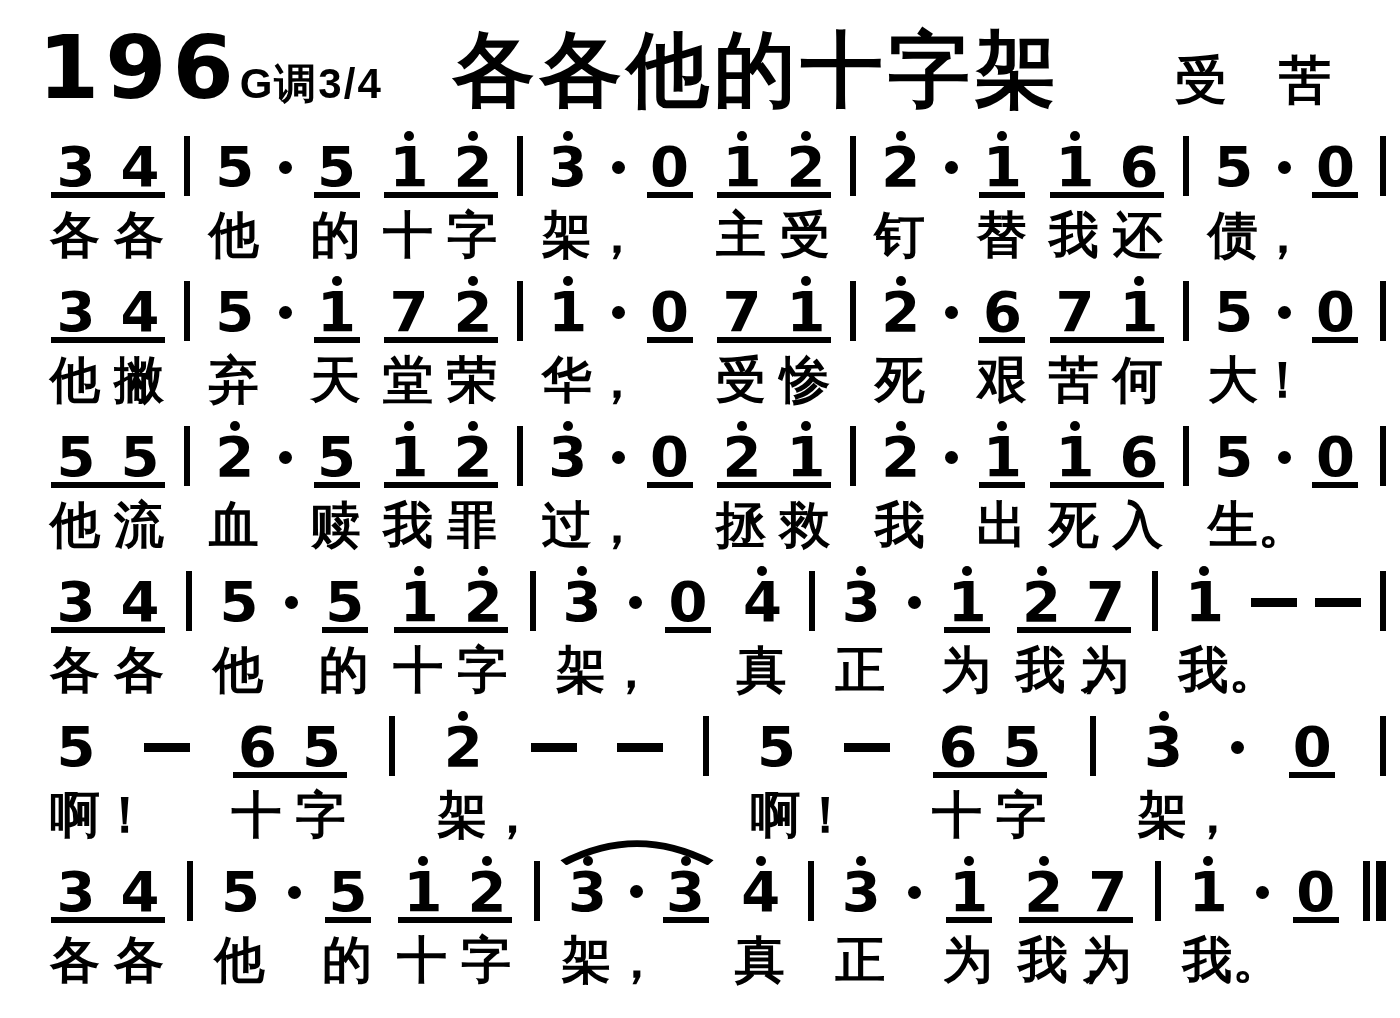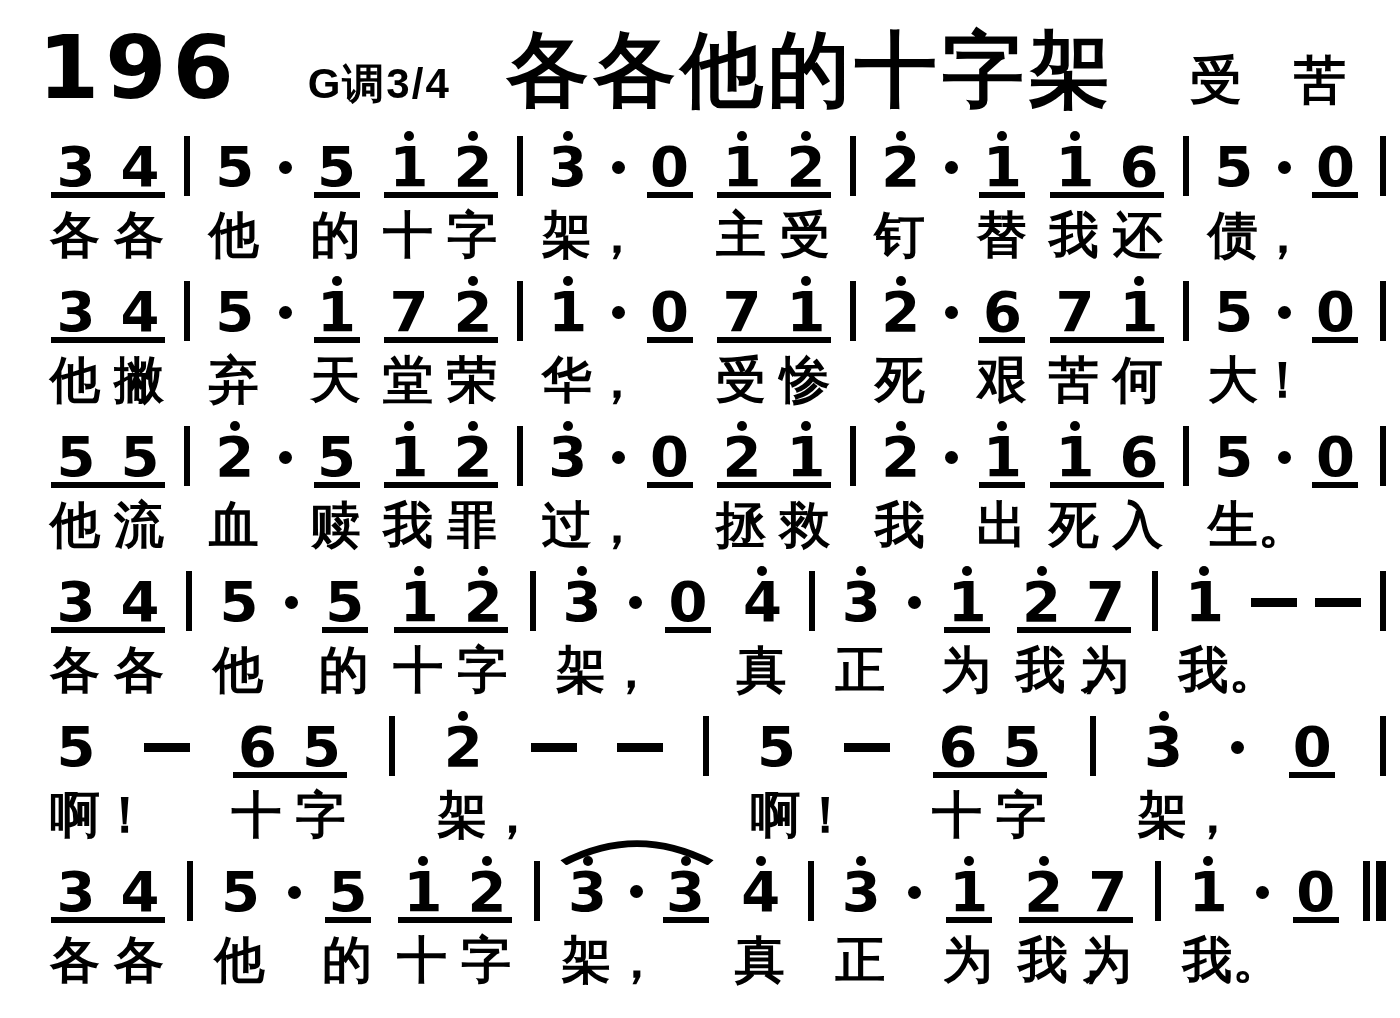--- a/index.html
+++ b/index.html
@@ -2,24 +2,24 @@
 <html><head>
 <meta charset="utf-8">
 <style>
   html,body{margin:0;padding:0;}
   body{
     width:1400px;height:1018px;overflow:hidden;
     background:#ffffff;color:#000000;
     font-family:"Liberation Sans","DejaVu Sans",sans-serif;
   }
   
-  .header{display:flex;align-items:baseline;padding:16px 30px 0 38px;height:118px;box-sizing:border-box;}
+  .header{display:flex;align-items:baseline;padding:16px 45px 0 38px;height:118px;box-sizing:border-box;}
   .hymn-number{font-size:88px;font-weight:bold;letter-spacing:6px;font-family:"DejaVu Sans",sans-serif;}
-  .key-sig{font-size:42px;font-weight:bold;margin-left:68px;letter-spacing:2px;text-align:right;}
-  .title{font-size:82px;font-weight:bold;margin-left:56px;letter-spacing:5px;white-space:nowrap;}
+  .key-sig{font-size:42px;font-weight:bold;letter-spacing:2px;text-align:right;}
+  .title{font-size:82px;font-weight:bold;margin-left:70px;letter-spacing:5px;white-space:nowrap;}
   .category{font-size:52px;font-weight:bold;margin-left:auto;margin-right:24px;white-space:nowrap;}
   
   .score{padding:10px 14px 0 48px;}
   .line{display:flex;justify-content:space-between;align-items:flex-start;height:140px;margin-bottom:5px;}
   .group{display:flex;position:relative;gap:8px;}
   .unit{width:56px;height:140px;position:relative;display:flex;flex-direction:column;align-items:center;flex:0 0 auto;}
   .sepunit{width:26px;}
   .hz{height:16px;display:flex;align-items:center;justify-content:center;}
   .hidot{width:10px;height:10px;border-radius:50%;background:#000;}
   .digit{height:46px;font-family:"DejaVu Sans",sans-serif;font-weight:bold;font-size:56px;line-height:46px;display:flex;align-items:center;justify-content:center;}

